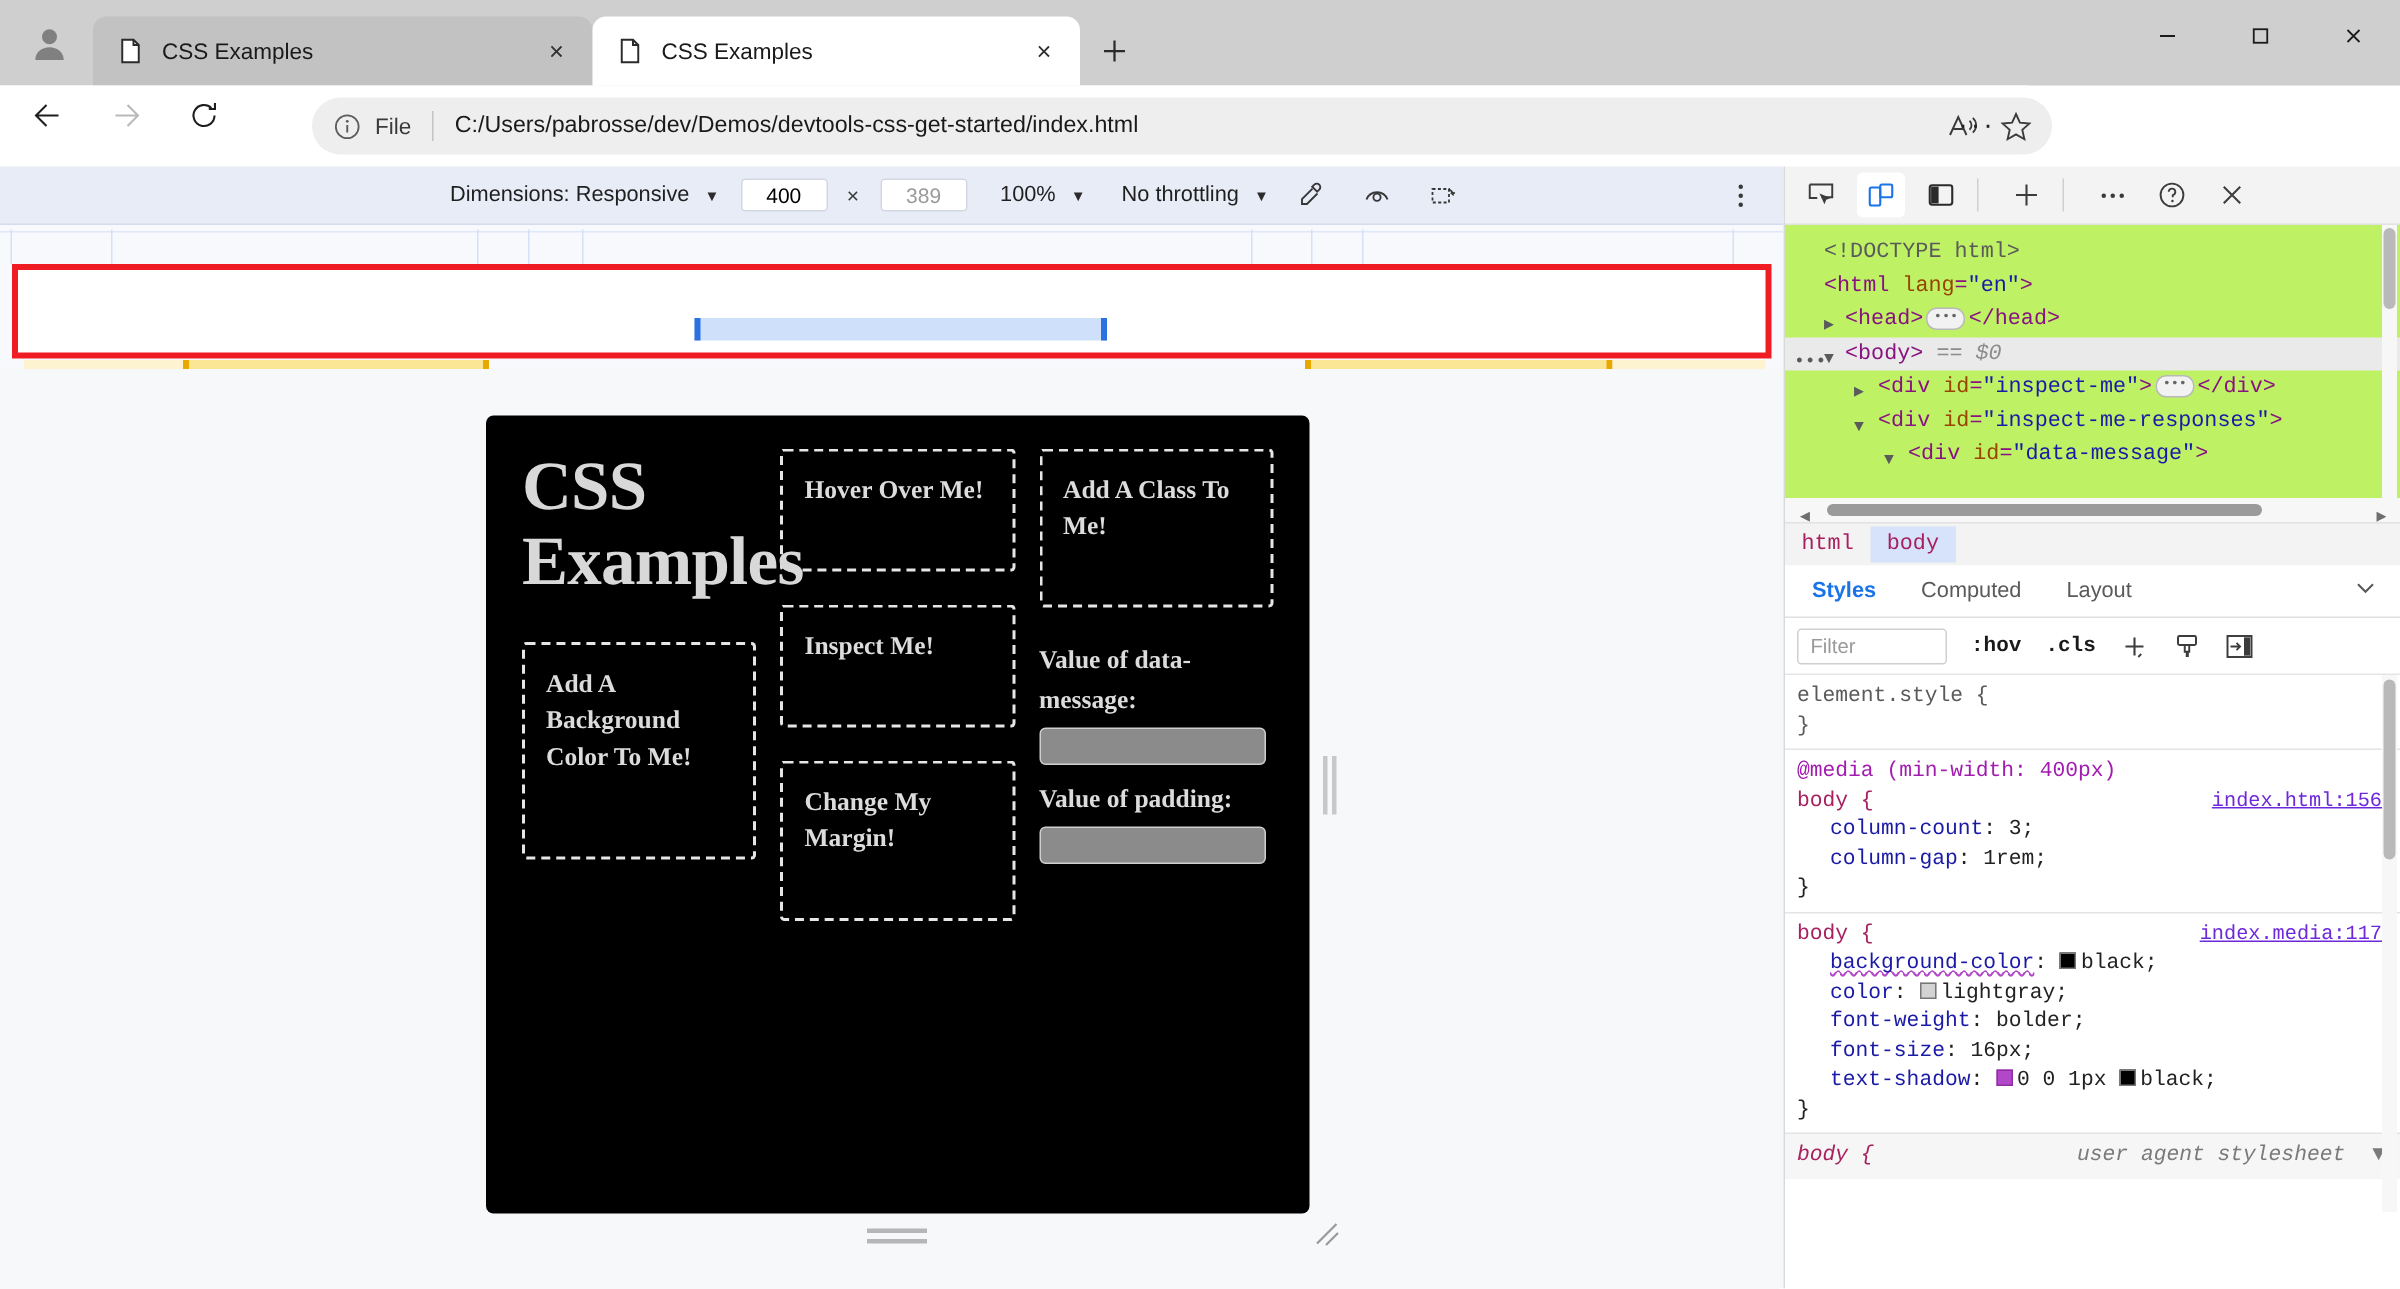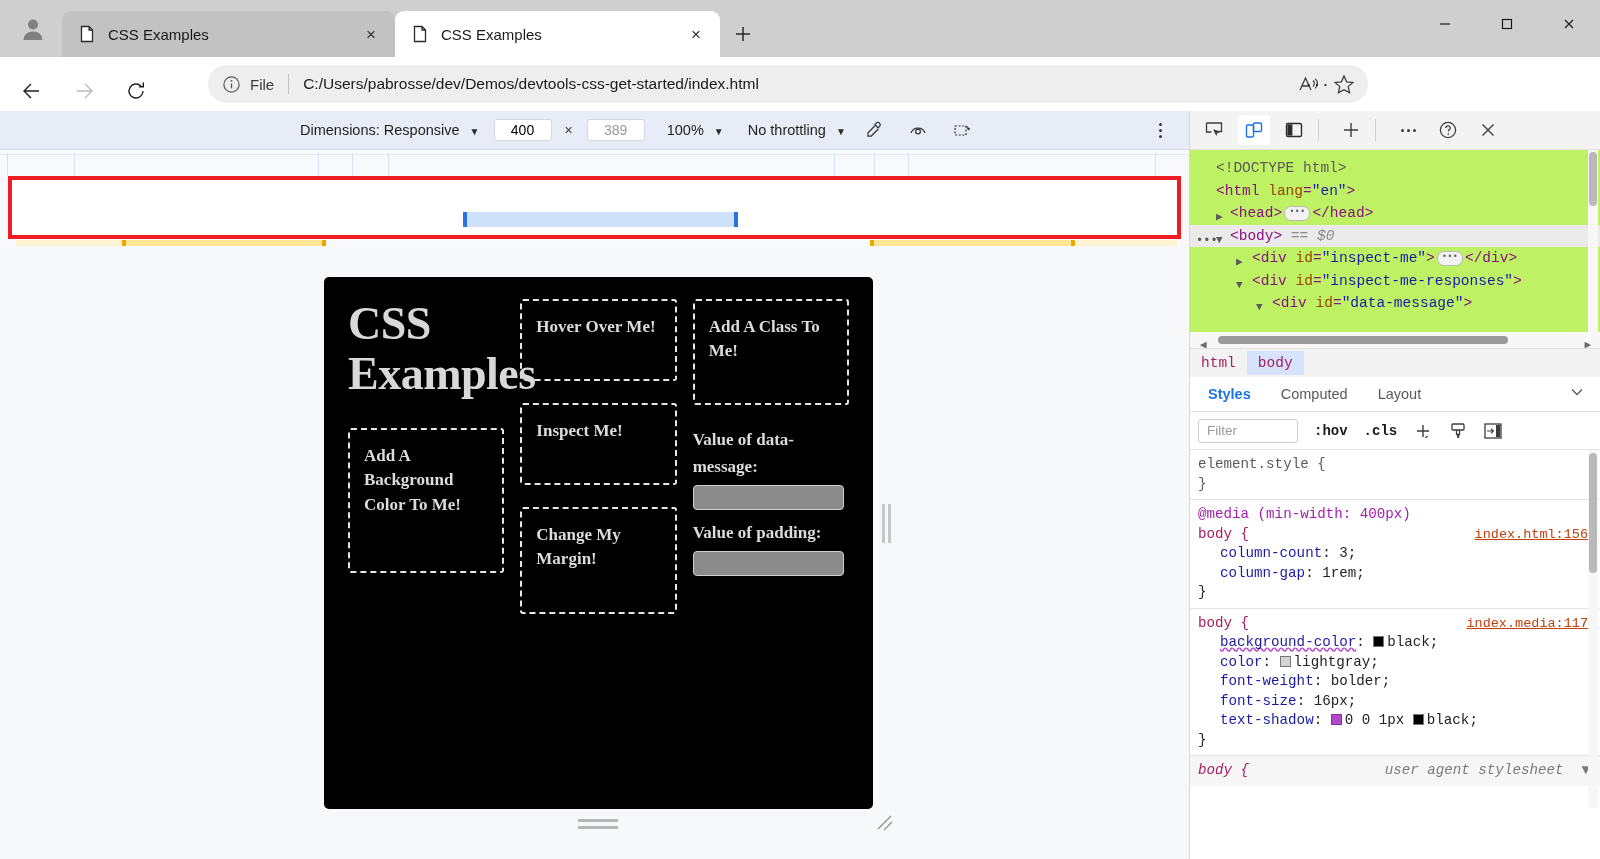--- a/index.html
+++ b/index.html
@@ -43,21 +43,21 @@
   }
   .wincontrols { position: absolute; right: 0; top: 0; height: 48px; display: flex; }
   .wincontrol {
     width: 62px; height: 48px; display: flex; align-items: center; justify-content: center;
     color: #1b1b1b;
   }
 
   
   .toolbar {
     position: absolute; left: 0; top: 57px; width: 1352px; height: 54px;
-    background: #ffffff; display: flex; align-items: flex-end;
+    background: #ffffff; display: flex; align-items: flex-start;
   }
   .navbtn {
     width: 40px; height: 40px; margin-left: 12px; border-radius: 6px;
     display: flex; align-items: center; justify-content: center; color: #1d1d1d;
   }
   .navbtn.disabled { color: #b9b9b9; }
   .omnibox {
     position: absolute; left: 208px; top: 8px; width: 1160px; height: 38px;
     background: #eeeeee; border-radius: 19px; display: flex; align-items: center;
   }
@@ -231,21 +231,21 @@
     width: 100px; height: 24px; margin-left: 8px; border: 1px solid #cfcfcf; border-radius: 3px;
     background: #fff; font-size: 13.5px; color: #9a9a9a; padding-left: 8px; line-height: 22px;
     font-family: "Liberation Sans", sans-serif;
   }
   .sb-txt { font-size: 14px; color: #1a1a1a; margin-left: 16px; font-weight: bold; }
   .sb-ic { margin-left: 16px; color: #3c3c3c; display: flex; align-items: center; }
 
   .rules { position: relative; font-size: 14.2px; line-height: 19.5px; color: #222; overflow: hidden; }
   .rule { padding: 5px 10px 5px 8px; border-bottom: 1px solid #e4e4e4; position: relative; }
   .rule .src {
-    position: absolute; right: 12px; color: #c2410c; text-decoration: underline; font-size: 13.5px;
+    position: absolute; right: 12px; color: #6d28d9; text-decoration: underline; font-size: 13.5px;
   }
   .sel-name { color: #a8205f; }
   .el-style { color: #5a5a5a; }
   .media { color: #a21caf; }
   .prop { color: #1a1aa6; }
   .pval { color: #222; }
   .prop.warn { text-decoration: underline wavy #b347c9; text-decoration-skip-ink: none; }
   .swatch {
     display: inline-block; width: 11px; height: 11px; border: 1px solid #777;
     vertical-align: -1px; margin-right: 3px;

